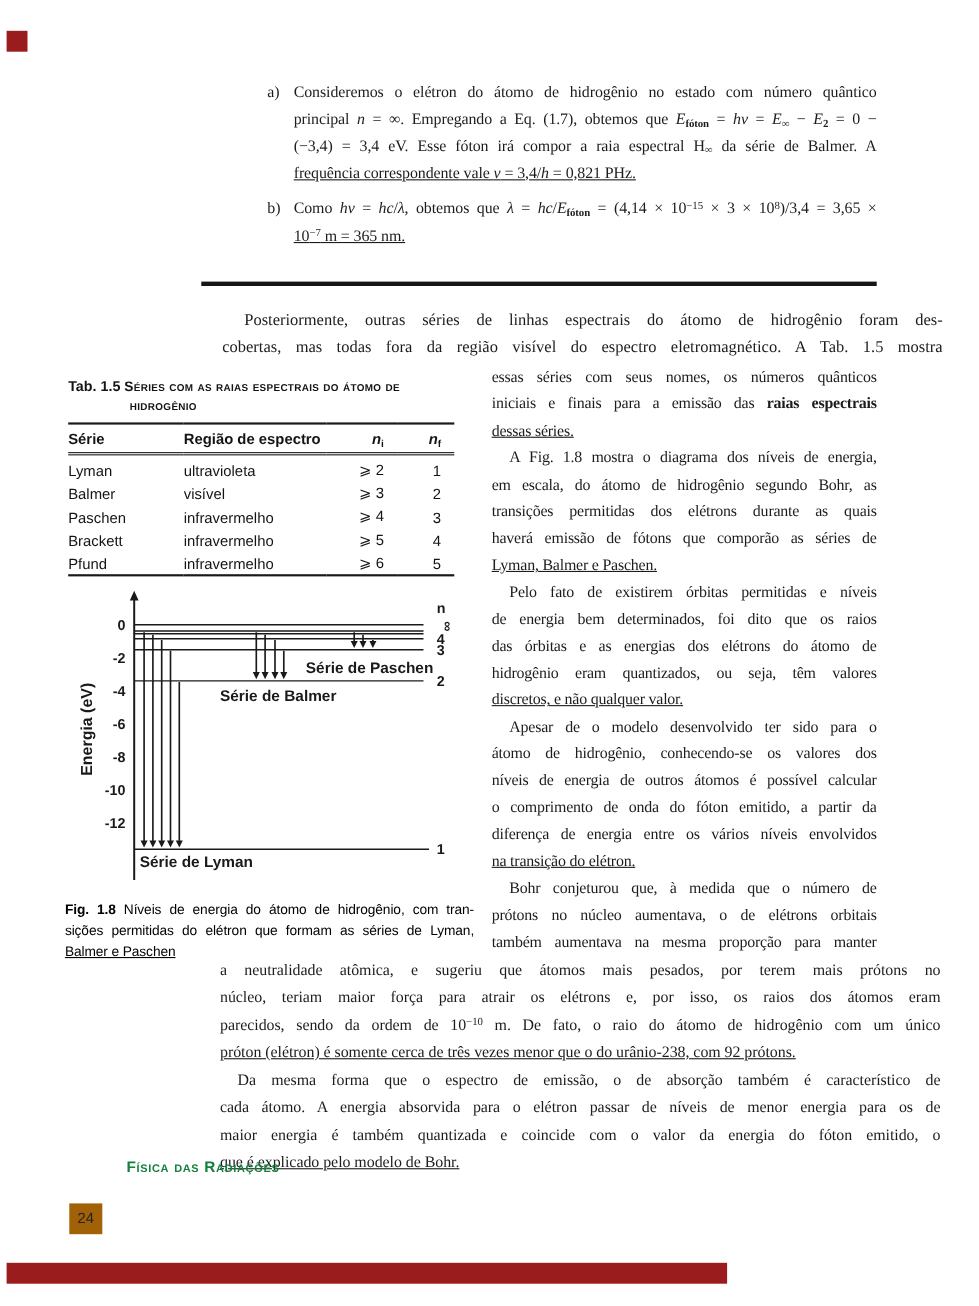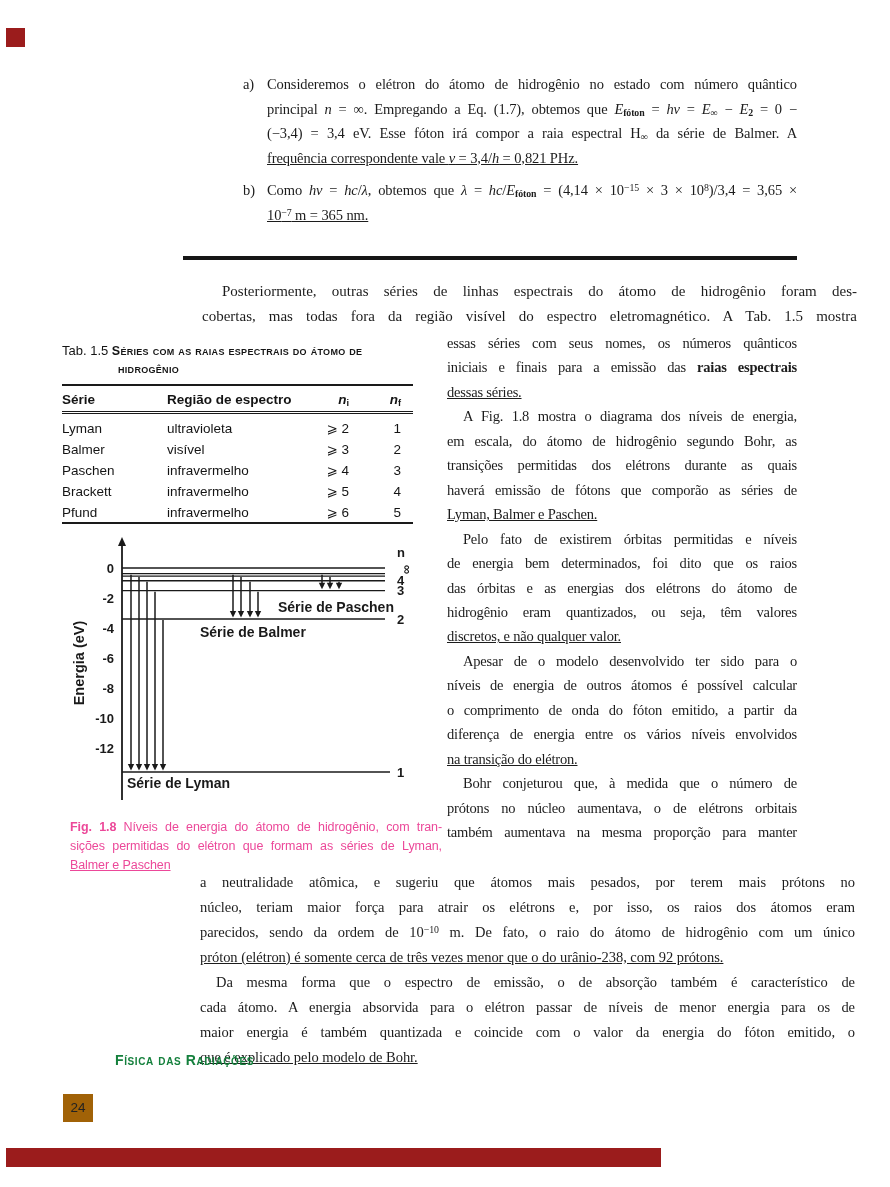--- a/index.html
+++ b/index.html
@@ -28,37 +28,37 @@
   .jline.endp{text-align-last:left;text-decoration:underline;-moz-text-align-last:left;}
   .jline.ind{padding-left:16px;}
 
   .intro{position:absolute;left:202px;top:279px;width:655px;
          font-size:15px;line-height:24.5px;}
   .intro .jline.ind{padding-left:20px;}
 
   
   .tablewrap{position:absolute;left:62px;top:342px;width:351px;color:#141414;}
   .tab-cap{font-size:12.5px;line-height:18px;}
-  .tab-tag{font-weight:normal;font-size:13px;}
+  .tab-tag{font-weight:bold;font-size:13px;}
   .sc{font-variant:small-caps;font-weight:600;letter-spacing:.3px;}
   .tab-cap .l2{padding-left:56px;display:inline-block;}
   .tablewrap table{width:100%;border-collapse:collapse;margin-top:6px;
         border-top:2.5px solid #1a1a1a;border-bottom:2.5px solid #1a1a1a;}
   .tablewrap th{text-align:left;font-size:13.5px;font-weight:bold;
         padding:6px 0 4px;border-bottom:3px double #1a1a1a;}
   .tablewrap td{font-size:13.5px;padding:3px 0 2px;}
   .tablewrap tbody tr:first-child td{padding-top:6px;margin-top:12px;}
   .tablewrap th:nth-child(3),.tablewrap td:nth-child(3){text-align:right;padding-right:12px;width:52px;}
   .tablewrap th:nth-child(4),.tablewrap td:nth-child(4){text-align:right;padding-right:12px;width:40px;}
   .tablewrap th:nth-child(1),.tablewrap td:nth-child(1){width:105px;}
 
   
   #fig{position:absolute;left:58px;top:536px;}
-  .fig-cap{position:absolute;left:70px;top:818px;width:372px;
-           font-size:12.5px;line-height:19px;letter-spacing:-0.1px;color:#ec4899;}
+  .fig-cap{position:absolute;left:59px;top:818px;width:372px;
+           font-size:12.5px;line-height:19px;letter-spacing:-0.1px;color:#000000;}
 
   
   .rightcol{position:absolute;left:447px;top:331px;width:350px;
             font-size:14.5px;line-height:24.45px;letter-spacing:-0.2px;}
   .bottom{position:absolute;left:200px;top:870px;width:655px;
           font-size:14.5px;line-height:25px;letter-spacing:-0.05px;}
 
   sub,sup{font-size:0.68em;line-height:0;}
   sub{vertical-align:-0.25em;font-weight:bold;} sup{vertical-align:0.45em;}
 
@@ -228,20 +228,21 @@
       </div>
       <div>
         <div class="jline ind">Pelo fato de existirem órbitas permitidas e níveis</div>
         <div class="jline">de energia bem determinados, foi dito que os raios</div>
         <div class="jline">das órbitas e as energias dos elétrons do átomo de</div>
         <div class="jline">hidrogênio eram quantizados, ou seja, têm valores</div>
         <div class="jline endp">discretos, e não qualquer valor.</div>
       </div>
       <div>
         <div class="jline ind">Apesar de o modelo desenvolvido ter sido para o</div>
+        <div class="jline">átomo de hidrogênio, conhecendo-se os valores dos</div>
         <div class="jline">níveis de energia de outros átomos é possível calcular</div>
         <div class="jline">o comprimento de onda do fóton emitido, a partir da</div>
         <div class="jline">diferença de energia entre os vários níveis envolvidos</div>
         <div class="jline endp">na transição do elétron.</div>
       </div>
       <div>
         <div class="jline ind">Bohr conjeturou que, à medida que o número de</div>
         <div class="jline">prótons no núcleo aumentava, o de elétrons orbitais</div>
         <div class="jline">também aumentava na mesma proporção para manter</div>
       </div>

